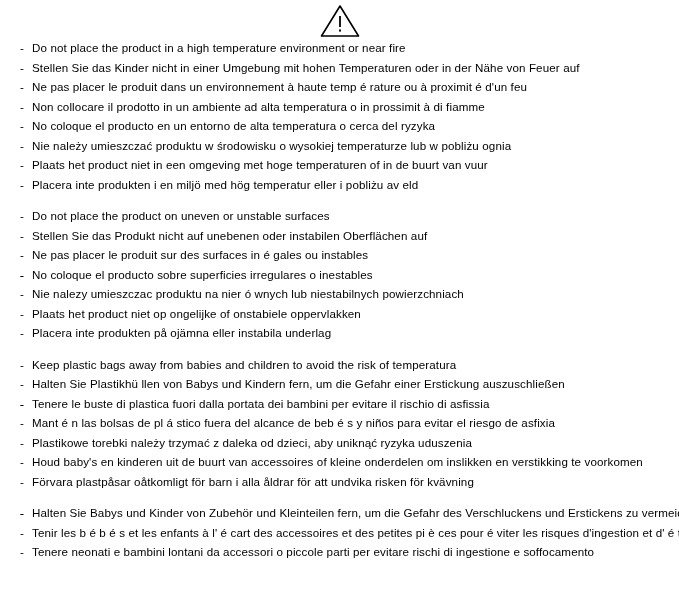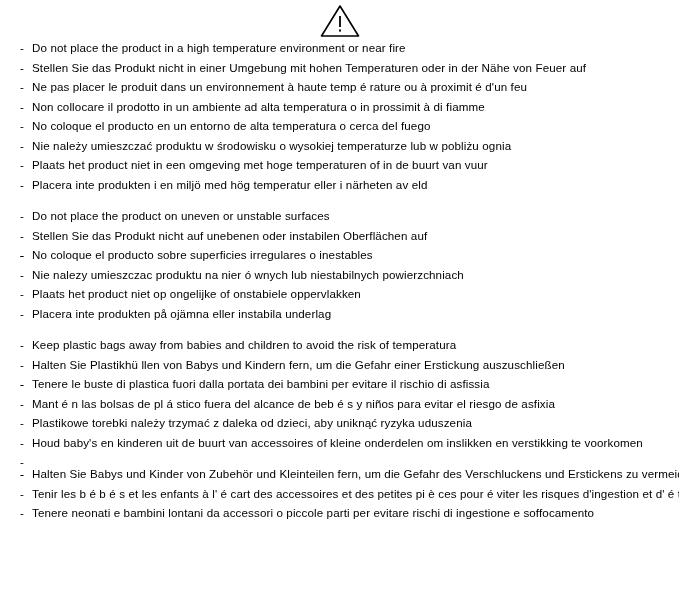--- a/index.html
+++ b/index.html
@@ -62,49 +62,49 @@
   <div class="warning-icon-wrap">
     <svg class="warning-icon" width="40" height="34" viewBox="0 0 40 34" aria-hidden="true">
       <path d="M20 2 L38.5 32 L1.5 32 Z" fill="none" stroke="#000000" stroke-width="1.6" stroke-linejoin="round"></path>
       <rect x="19.1" y="12" width="1.8" height="11" fill="#000000"></rect>
       <rect x="19.1" y="25.4" width="1.8" height="2.2" fill="#000000"></rect>
     </svg>
   </div>
 
   <div class="block">
     <div class="line"><span class="dash">-</span><span>Do not place the product in a high temperature environment or near fire</span></div>
-    <div class="line"><span class="dash">-</span><span>Stellen Sie das Produkt nicht in einer Umgebung mit hohen Temperaturen oder in der Nähe von Feuer auf</span></div>
+    <div class="line"><span class="dash">-</span><span>Stellen Sie das Kinder nicht in einer Umgebung mit hohen Temperaturen oder in der Nähe von Feuer auf</span></div>
     <div class="line"><span class="dash">-</span><span>Ne pas placer le produit dans un environnement à haute temp é rature ou à proximit é d'un feu</span></div>
     <div class="line"><span class="dash">-</span><span>Non collocare il prodotto in un ambiente ad alta temperatura o in prossimit à di fiamme</span></div>
-    <div class="line"><span class="dash">-</span><span>No coloque el producto en un entorno de alta temperatura o cerca del fuego</span></div>
+    <div class="line"><span class="dash">-</span><span>No coloque el producto en un entorno de alta temperatura o cerca del ryzyka</span></div>
     <div class="line"><span class="dash">-</span><span>Nie należy umieszczać produktu w środowisku o wysokiej temperaturze lub w pobliżu ognia</span></div>
     <div class="line"><span class="dash">-</span><span>Plaats het product niet in een omgeving met hoge temperaturen of in de buurt van vuur</span></div>
-    <div class="line"><span class="dash">-</span><span>Placera inte produkten i en miljö med hög temperatur eller i närheten av eld</span></div>
+    <div class="line"><span class="dash">-</span><span>Placera inte produkten i en miljö med hög temperatur eller i pobliżu av eld</span></div>
   </div>
 
   <div class="block">
     <div class="line"><span class="dash">-</span><span>Do not place the product on uneven or unstable surfaces</span></div>
     <div class="line"><span class="dash">-</span><span>Stellen Sie das Produkt nicht auf unebenen oder instabilen Oberflächen auf</span></div>
-    <div class="line"><span class="dash">-</span></div>
+    <div class="line"><span class="dash">-</span><span>Ne pas placer le produit sur des surfaces in é gales ou instables</span></div>
     <div class="line"><span class="dash">-</span></div>
     <div class="line"><span class="dash">-</span><span>No coloque el producto sobre superficies irregulares o inestables</span></div>
     <div class="line"><span class="dash">-</span><span>Nie nalezy umieszczac produktu na nier ó wnych lub niestabilnych powierzchniach</span></div>
     <div class="line"><span class="dash">-</span><span>Plaats het product niet op ongelijke of onstabiele oppervlakken</span></div>
     <div class="line"><span class="dash">-</span><span>Placera inte produkten på ojämna eller instabila underlag</span></div>
   </div>
 
   <div class="block">
     <div class="line"><span class="dash">-</span><span>Keep plastic bags away from babies and children to avoid the risk of temperatura</span></div>
     <div class="line"><span class="dash">-</span><span>Halten Sie Plastikhü llen von Babys und Kindern fern, um die Gefahr einer Erstickung auszuschließen</span></div>
     <div class="line"><span class="dash">-</span></div>
     <div class="line"><span class="dash">-</span><span>Tenere le buste di plastica fuori dalla portata dei bambini per evitare il rischio di asfissia</span></div>
     <div class="line"><span class="dash">-</span><span>Mant é n las bolsas de pl á stico fuera del alcance de beb é s y niños para evitar el riesgo de asfixia</span></div>
     <div class="line"><span class="dash">-</span><span>Plastikowe torebki należy trzymać z daleka od dzieci, aby uniknąć ryzyka uduszenia</span></div>
     <div class="line"><span class="dash">-</span><span>Houd baby's en kinderen uit de buurt van accessoires of kleine onderdelen om inslikken en verstikking te voorkomen</span></div>
-    <div class="line"><span class="dash">-</span></div>
+    <div class="line"><span class="dash">-</span><span>Förvara plastpåsar oåtkomligt för barn i alla åldrar för att undvika risken för kvävning</span></div>
   </div>
 
   <div class="block">
     <div class="line"><span class="dash">-</span></div>
     <div class="line"><span class="dash">-</span><span>Halten Sie Babys und Kinder von Zubehör und Kleinteilen fern, um die Gefahr des Verschluckens und Erstickens zu vermeiden</span></div>
     <div class="line"><span class="dash">-</span><span>Tenir les b é b é s et les enfants à l' é cart des accessoires et des petites pi è ces pour é viter les risques d'ingestion et d' é touffement</span></div>
     <div class="line"><span class="dash">-</span><span>Tenere neonati e bambini lontani da accessori o piccole parti per evitare rischi di ingestione e soffocamento</span></div>
 
   </div>
 

